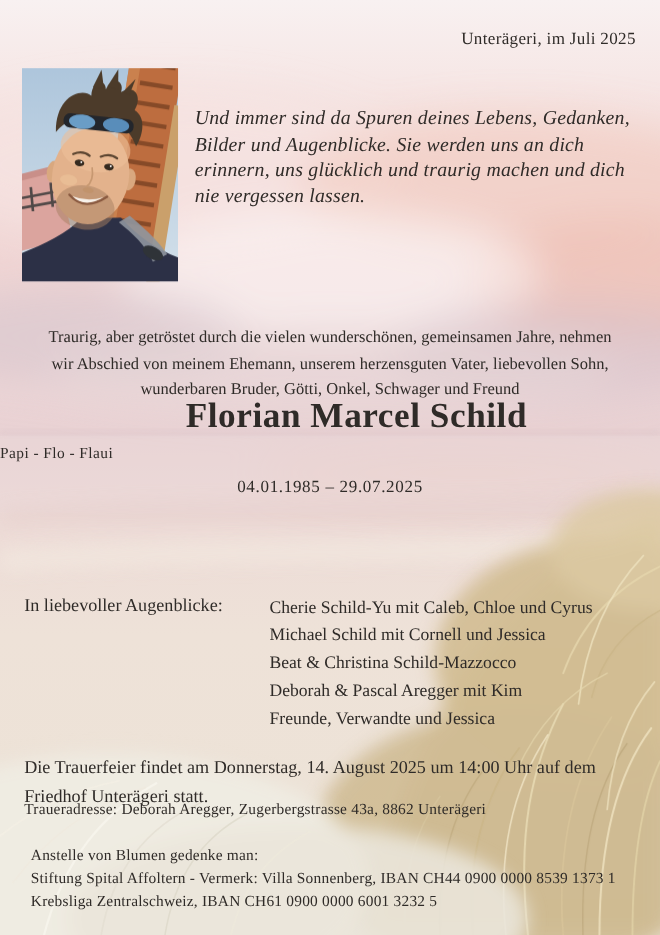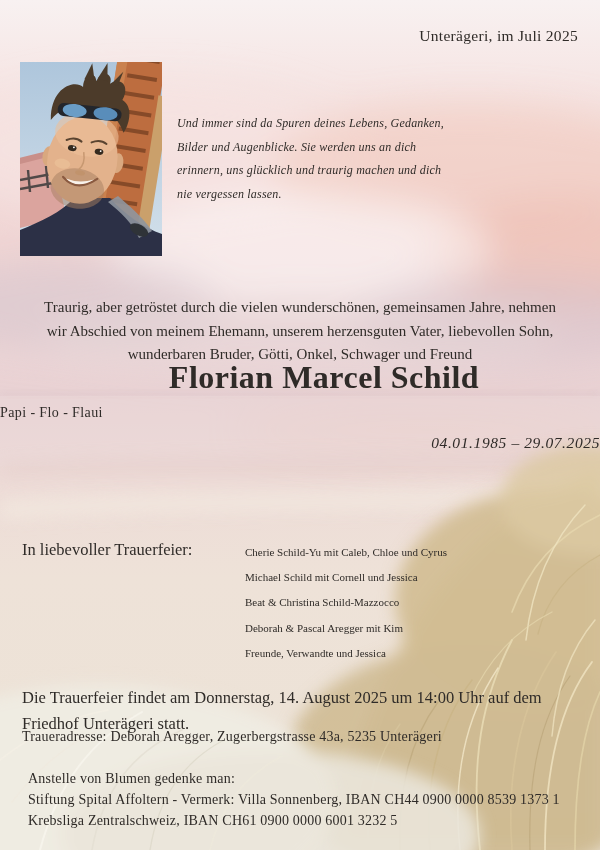--- a/index.html
+++ b/index.html
@@ -3,28 +3,28 @@
 <meta charset="utf-8">
 <style>
   html,body{margin:0;padding:0;}
   body{width:600px;height:850px;overflow:hidden;background:#f6ecec;}
   .card{position:relative;width:600px;height:618px;font-family:"Liberation Serif","DejaVu Serif",serif;color:#2f2b28;}
   .bg{position:absolute;inset:0;z-index:0;}
   .layer{position:absolute;z-index:2;}
   .txt{white-space:pre-line;}
   .dateline{top:27px;right:22px;font-size:15.5px;letter-spacing:.3px;}
   .photo{top:62px;left:20px;width:142px;height:194px;overflow:hidden;}
-  .quote{top:112px;left:177px;width:418px;font-size:12px;line-height:23.5px;font-style:italic;letter-spacing:.2px;}
+  .quote{top:96px;left:177px;width:418px;font-size:18px;line-height:23.5px;font-style:italic;letter-spacing:.2px;}
   .intro{top:296px;left:10px;width:580px;text-align:center;font-size:15px;line-height:23.5px;}
   .name{top:359px;left:0;width:600px;text-align:center;font-size:32px;font-weight:700;letter-spacing:.5px;margin-left:24px;}
   .nick{top:405px;left:0;width:600px;text-align:left;font-size:14px;letter-spacing:.4px;}
-  .dates{top:434px;left:0;width:600px;text-align:right;font-size:15.5px;letter-spacing:.6px;font-style:italic;}
+  .dates{top:434px;left:0;width:600px;text-align:center;font-size:15.5px;letter-spacing:.6px;}
   .farewell{top:474px;left:10px;width:580px;text-align:center;font-size:16.5px;line-height:23.5px;}
   .remember-label{top:540px;left:22px;font-size:16.5px;}
-  .remember-list{top:540px;left:245px;font-size:11px;}
+  .remember-list{top:540px;left:245px;font-size:16px;}
   .remember-list .list-item{line-height:25.2px;}
   .service{top:670px;left:22px;width:560px;font-size:16.5px;line-height:25.5px;margin-top:15px;}
   .address{top:729px;left:22px;width:560px;font-size:14px;letter-spacing:.2px;}
   .donations{top:769px;left:28px;width:566px;font-size:14px;line-height:20.8px;letter-spacing:.2px;}
 </style>
 </head>
 <body>
 
 <div class="card">
 
@@ -193,30 +193,30 @@
 
   <div class="layer intro txt">Traurig, aber getröstet durch die vielen wunderschönen, gemeinsamen Jahre, nehmen
 wir Abschied von meinem Ehemann, unserem herzensguten Vater, liebevollen Sohn,
 wunderbaren Bruder, Götti, Onkel, Schwager und Freund</div>
 
   <div class="layer name txt">Florian Marcel Schild</div>
   <div class="layer nick txt">Papi - Flo - Flaui</div>
   <div class="layer dates txt">04.01.1985 – 29.07.2025</div>
 
 
-  <div class="layer remember-label txt">In liebevoller Trauerfeier:</div>
+  <div class="layer remember-label txt">In liebevoller Augenblicke:</div>
   <div class="layer remember-list">
       <div class="list-item">Cherie Schild-Yu mit Caleb, Chloe und Cyrus</div>
       <div class="list-item">Michael Schild mit Cornell und Jessica</div>
       <div class="list-item">Beat &amp; Christina Schild-Mazzocco</div>
       <div class="list-item">Deborah &amp; Pascal Aregger mit Kim</div>
       <div class="list-item">Freunde, Verwandte und Jessica</div>
     </div>
 
   <div class="layer service txt">Die Trauerfeier findet am Donnerstag, 14. August 2025 um 14:00 Uhr auf dem
 Friedhof Unterägeri statt.</div>
 
-  <div class="layer address txt">Traueradresse: Deborah Aregger, Zugerbergstrasse 43a, 5235 Unterägeri</div>
+  <div class="layer address txt">Traueradresse: Deborah Aregger, Zugerbergstrasse 43a, 8862 Unterägeri</div>
 
   <div class="layer donations txt">Anstelle von Blumen gedenke man:
 Stiftung Spital Affoltern - Vermerk: Villa Sonnenberg, IBAN CH44 0900 0000 8539 1373 1
 Krebsliga Zentralschweiz, IBAN CH61 0900 0000 6001 3232 5</div>
 </div>
 
 </body></html>

